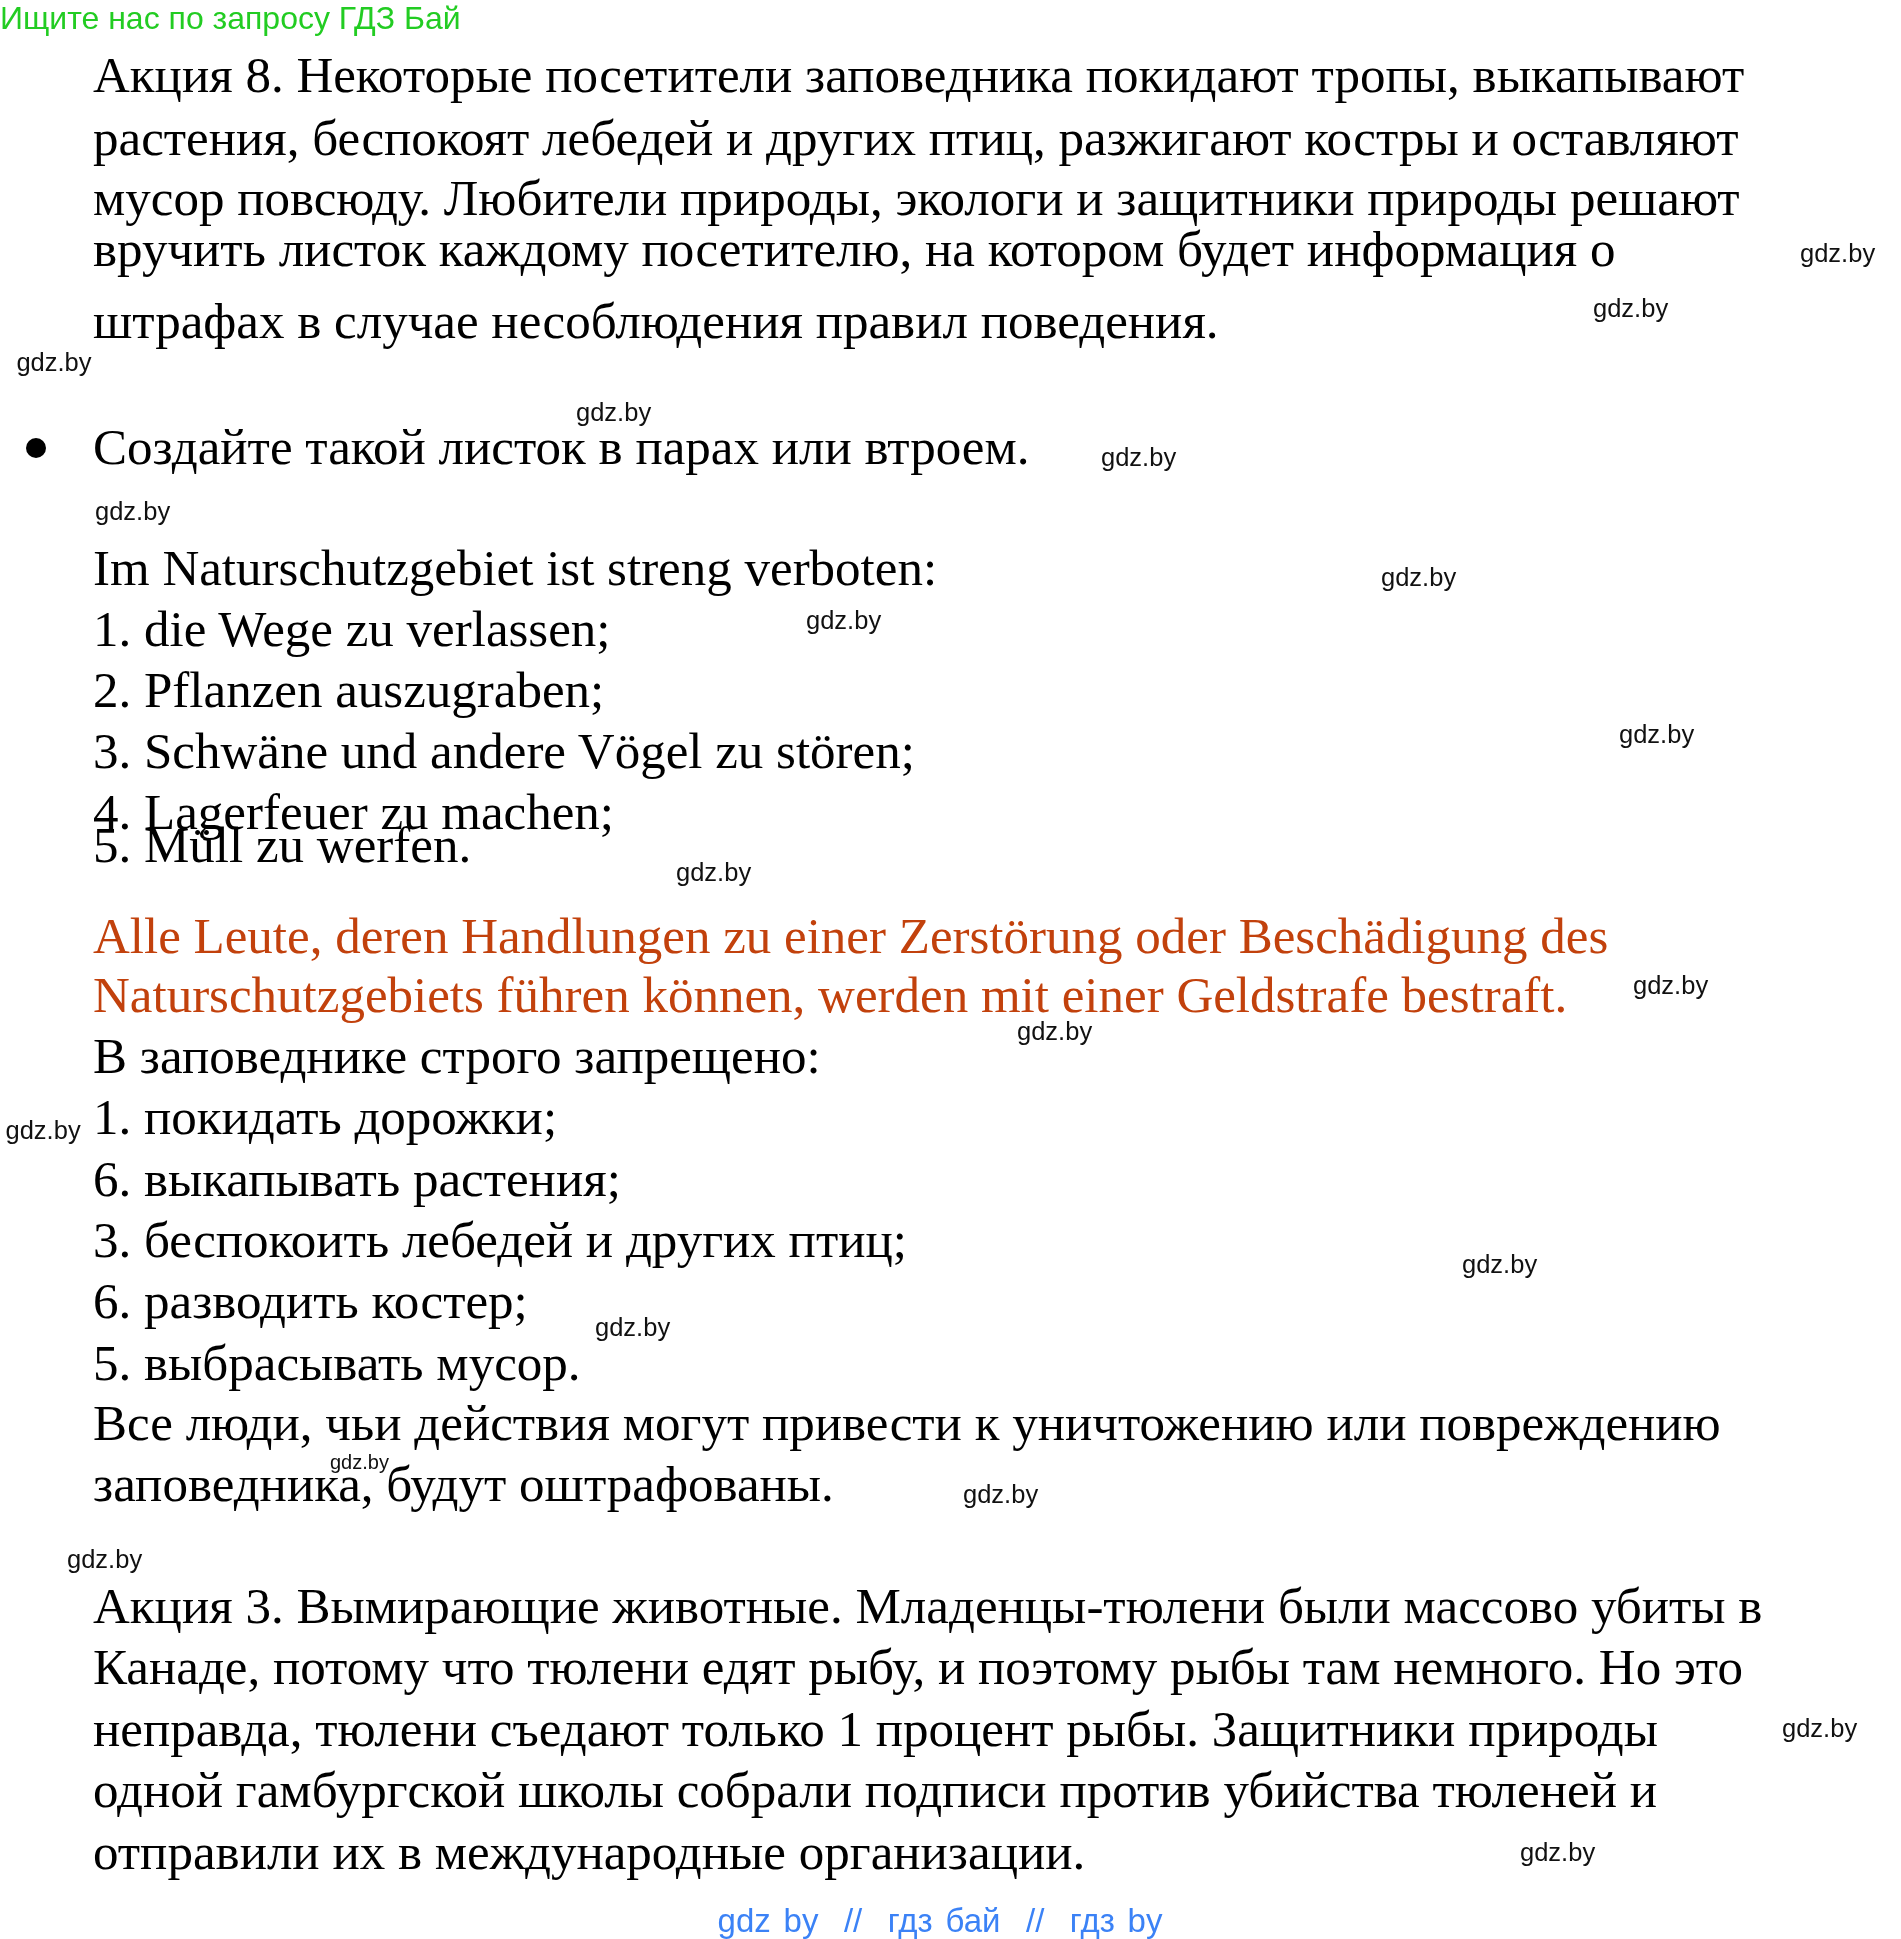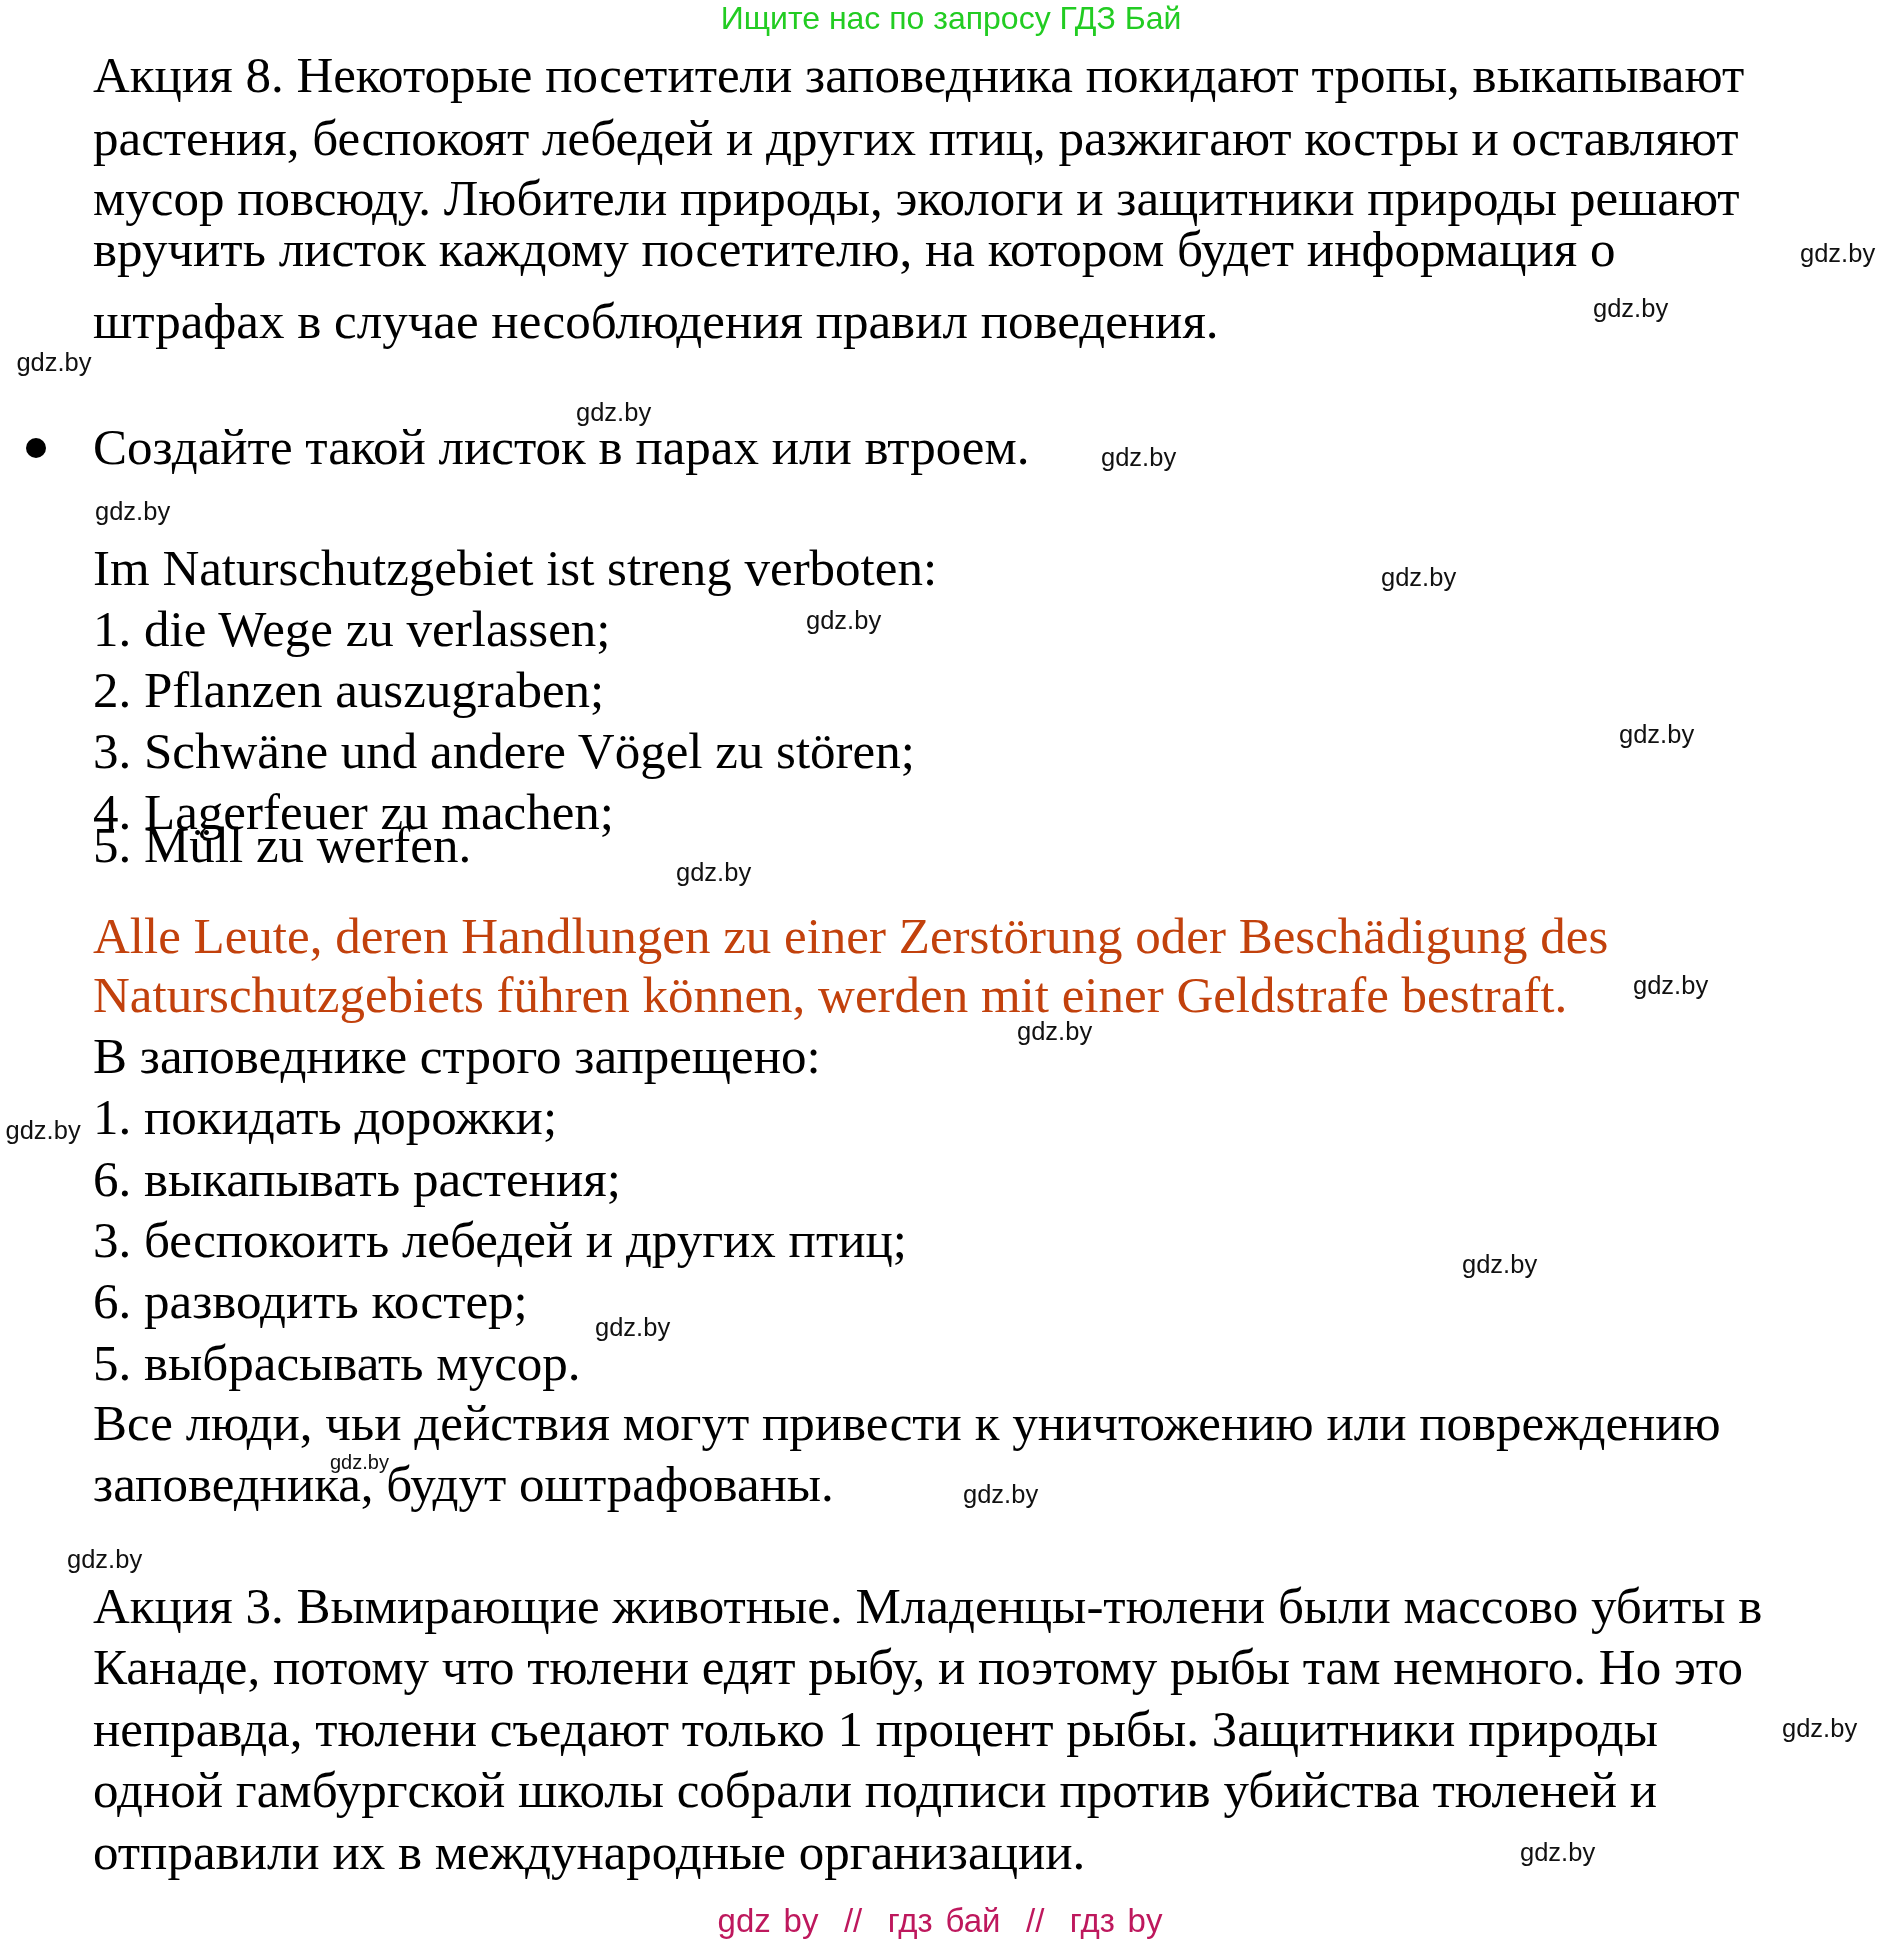--- a/index.html
+++ b/index.html
@@ -4,28 +4,28 @@
 <style>
   html, body { margin: 0; padding: 0; background: #ffffff; }
   body { width: 1902px; height: 1939px; position: relative; overflow: hidden; }
   .line {
     position: absolute; left: 93px; white-space: nowrap;
     font-family: "Liberation Serif", serif; font-size: 51px; line-height: 61px;
     color: #000000; height: 61px;
   }
   .line.gray { color: #c2410c; }
   .header {
-    position: absolute; left: 0; width: 1902px; top: 0; text-align: center;
+    position: absolute; left: 0; width: 1902px; top: 0; text-align: left;
     font-family: "Liberation Sans", sans-serif; font-size: 32px; line-height: 36px;
     color: #22cc22;
   }
   .footer {
     position: absolute; left: 0; width: 1880px; top: 1902px; text-align: center;
     font-family: "Liberation Sans", sans-serif; font-size: 33px; line-height: 38px;
-    color: #be185d; word-spacing: 3.6px;
+    color: #3b82f6; word-spacing: 3.6px;
   }
   .wm {
     position: absolute; font-family: "Liberation Sans", sans-serif; font-size: 25.5px;
     line-height: 29px; color: #111111; white-space: nowrap;
   }
   .wm.small { font-size: 20px; line-height: 23.6px; }
   .bullet {
     position: absolute; left: 26px; top: 438px; width: 20px; height: 20px;
     border-radius: 50%; background: #000;
   }

